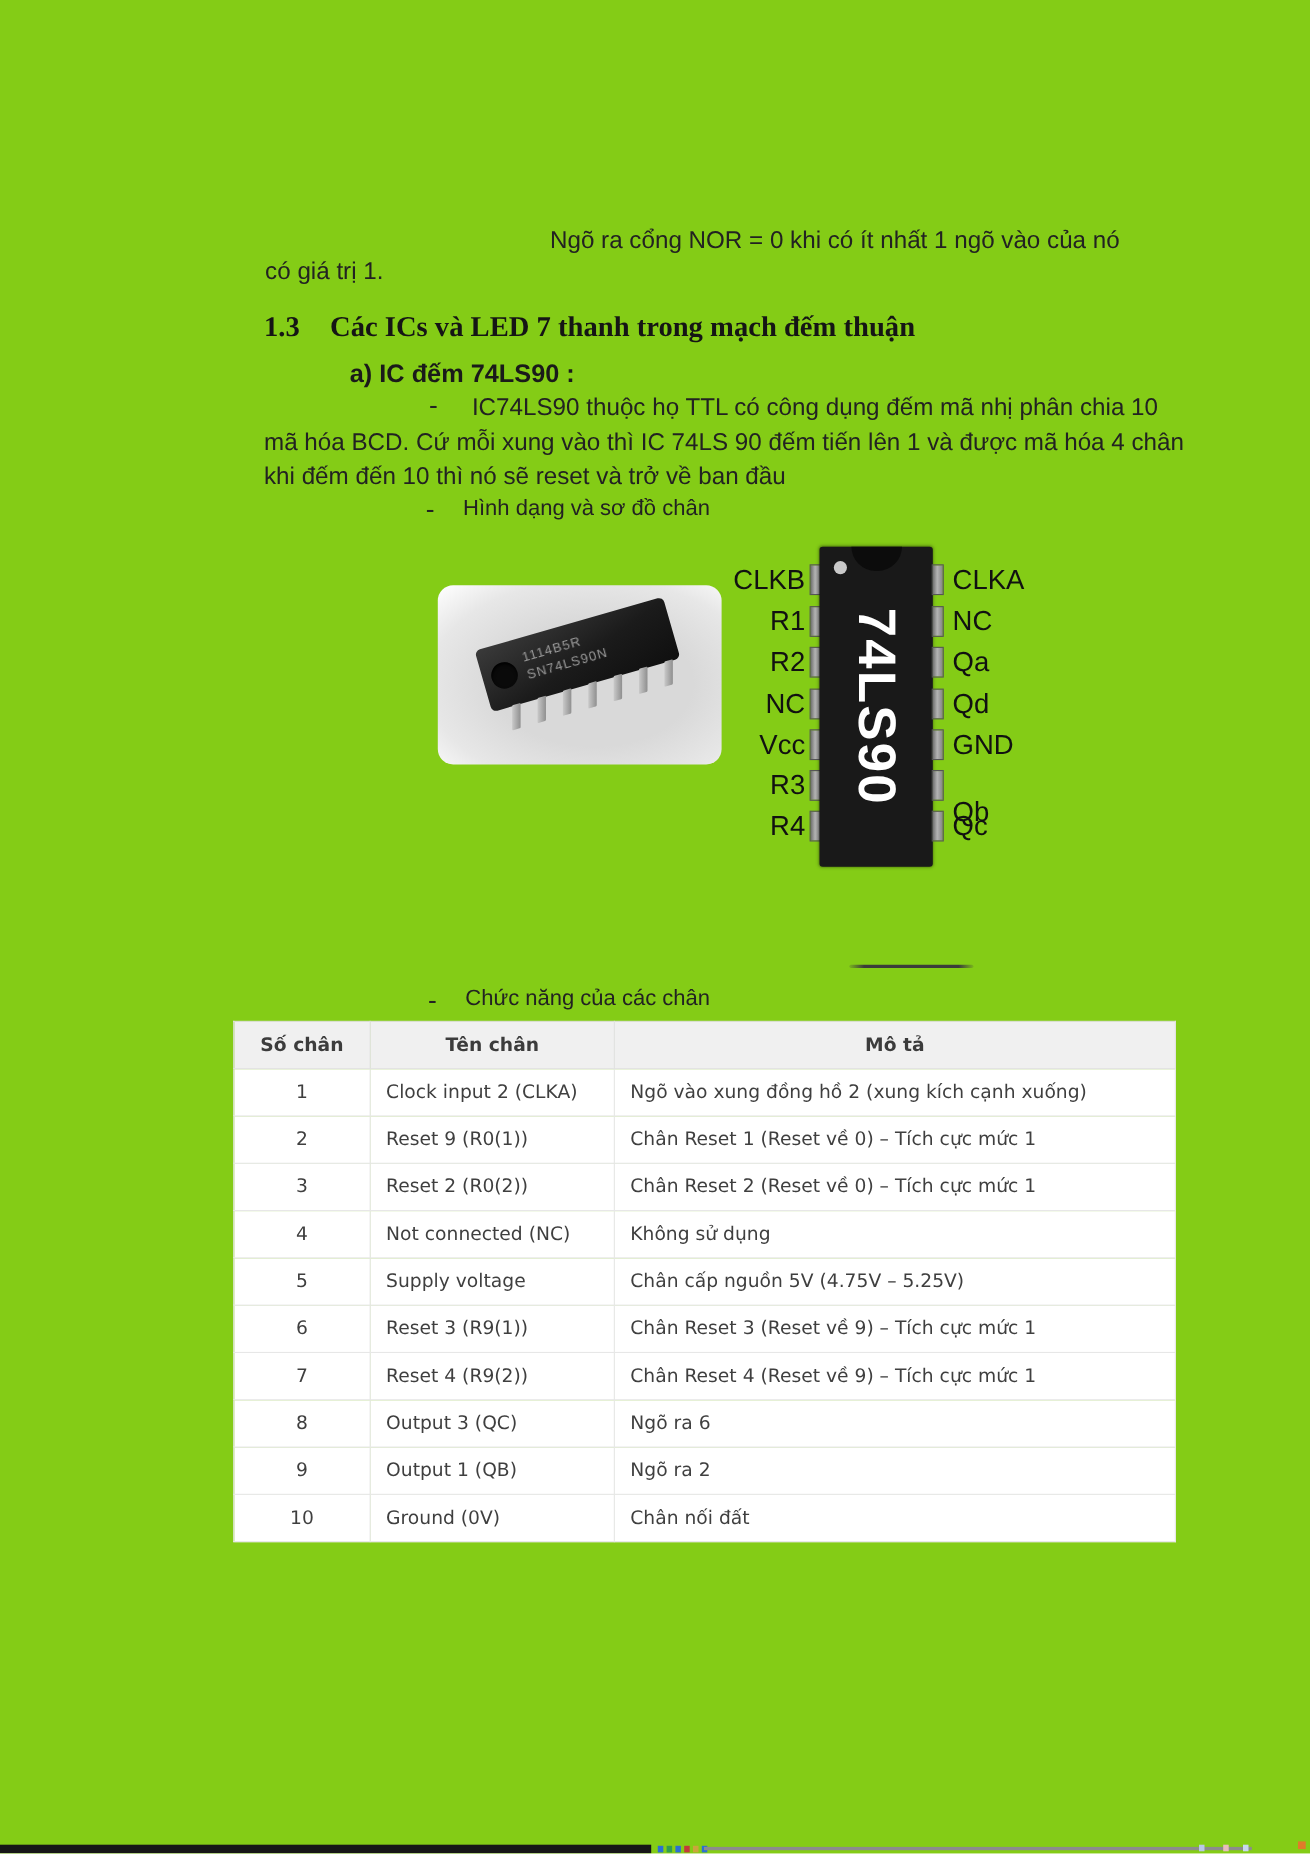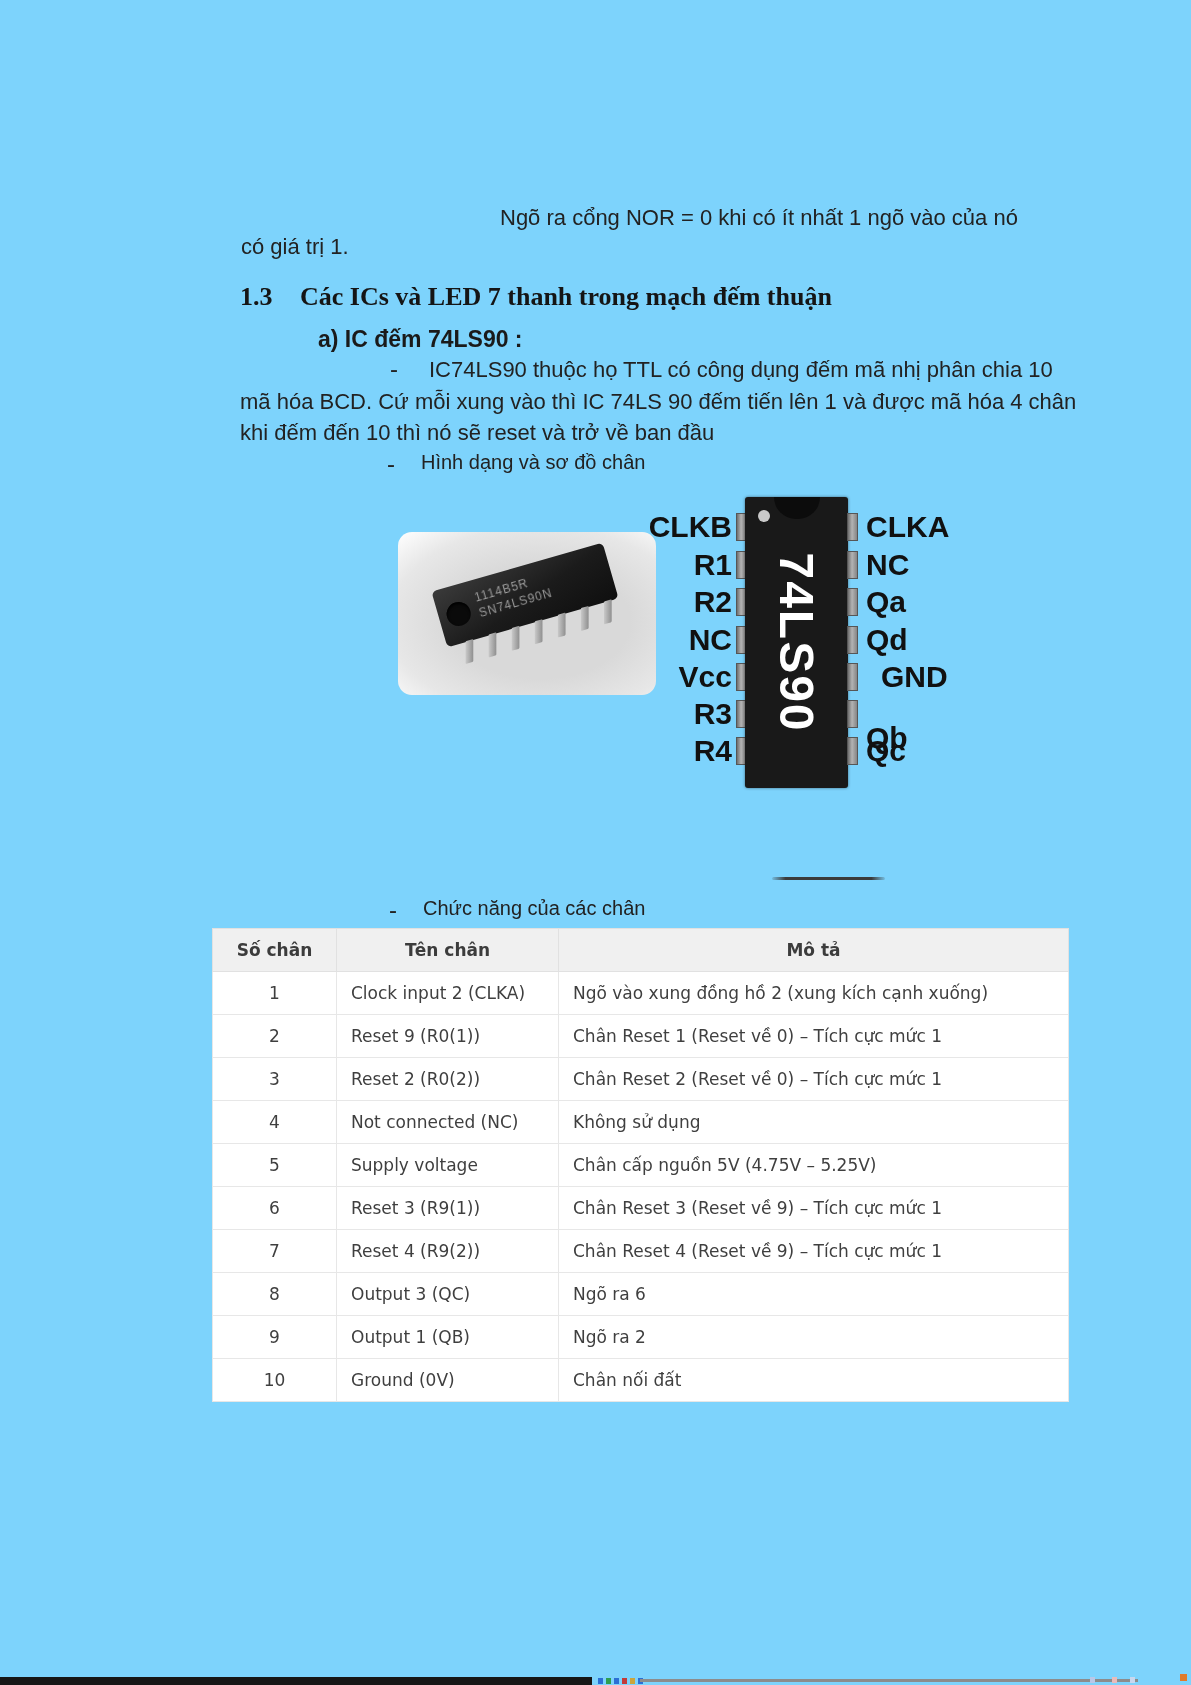--- a/index.html
+++ b/index.html
@@ -1,17 +1,17 @@
 <!DOCTYPE html>
 <html><head>
 <meta charset="utf-8">
 <style>
   html,body{margin:0;padding:0;background:#ffffff;}
   #page{
-    position:relative;width:1191px;height:1685px;background:#7dd3fc;overflow:hidden;
+    position:relative;width:1191px;height:1685px;background:#84cc16;overflow:hidden;
     font-family:"Liberation Sans","DejaVu Sans",sans-serif;color:#222222;
   }
   .abs{position:absolute;white-space:nowrap;}
   .body-txt{font-size:22px;color:#222;}
   .bullet-txt{font-size:20px;color:#222;}
   .dash{font-size:24px;color:#222;}
   .heading{font-family:"Liberation Serif","DejaVu Serif",serif;font-weight:bold;font-size:26px;color:#151515;}
   .subhead{font-weight:bold;font-size:23px;color:#1a1a1a;}
 
   
@@ -33,21 +33,21 @@
   .dip-body{position:absolute;left:745px;top:497px;width:103px;height:291px;
     background:#191919;border-radius:3px;box-shadow:0 0 3px rgba(0,0,0,.5);}
   .dip-notch{position:absolute;left:29px;top:0;width:46px;height:22px;
     background:#0c0c0c;border-radius:0 0 46px 46px;}
   .dip-dot{position:absolute;left:13px;top:13px;width:12px;height:12px;border-radius:50%;background:#c9c9c9;}
   .dip-name{position:absolute;left:0;top:0;width:103px;height:291px;display:flex;align-items:center;justify-content:center;
     color:#ffffff;font-weight:bold;font-size:48px;letter-spacing:2px;transform:rotate(90deg);}
   .stub{position:absolute;width:11px;height:28px;
     background:linear-gradient(90deg,#6e6e6e,#b3b3b3 45%,#858585);
     border:1px solid #565656;box-sizing:border-box;}
-  .plabel{position:absolute;font-weight:bold;font-size:30px;color:#111;height:28px;line-height:28px;}
+  .plabel{position:absolute;font-weight:normal;font-size:25px;color:#111;height:28px;line-height:28px;}
   .plabel.left{left:600px;width:132px;text-align:right;}
   .plabel.right{left:866px;width:140px;text-align:left;}
 
   
   .sep-line{position:absolute;left:772px;top:877px;width:113px;height:3px;border-radius:2px;
     background:linear-gradient(90deg,rgba(60,60,60,.15),#3b3b3b 12%,#3b3b3b 88%,rgba(60,60,60,.15));}
 
   
   table.pins{position:absolute;left:212px;top:928px;width:856px;border-collapse:collapse;table-layout:fixed;
     font-family:"DejaVu Sans",sans-serif;font-size:17px;color:#3f3f3f;}
@@ -130,21 +130,21 @@
     <div class="stub" style="left:847px;top:588px;"></div>
     <div class="stub" style="left:847px;top:626px;"></div>
     <div class="stub" style="left:847px;top:663px;"></div>
     <div class="stub" style="left:847px;top:700px;"></div>
     <div class="stub" style="left:847px;top:737px;"></div>
 
     <div class="plabel right" style="top:513px;">CLKA</div>
     <div class="plabel right" style="top:551px;">NC</div>
     <div class="plabel right" style="top:588px;">Qa</div>
     <div class="plabel right" style="top:626px;">Qd</div>
-    <div class="plabel right" style="top:663px;margin-left:15px;">GND</div>
+    <div class="plabel right" style="top:663px;">GND</div>
     <div class="plabel right" style="top:700px;margin-top:24px;">Qb</div>
     <div class="plabel right" style="top:737px;">Qc</div>
   </div>
 
   <div class="sep-line"></div>
 
   <div class="abs dash" style="left:389px;top:896px;">-</div>
   <div class="abs bullet-txt" style="left:423px;top:897px;">Chức năng của các chân</div>
 
   <table class="pins">

